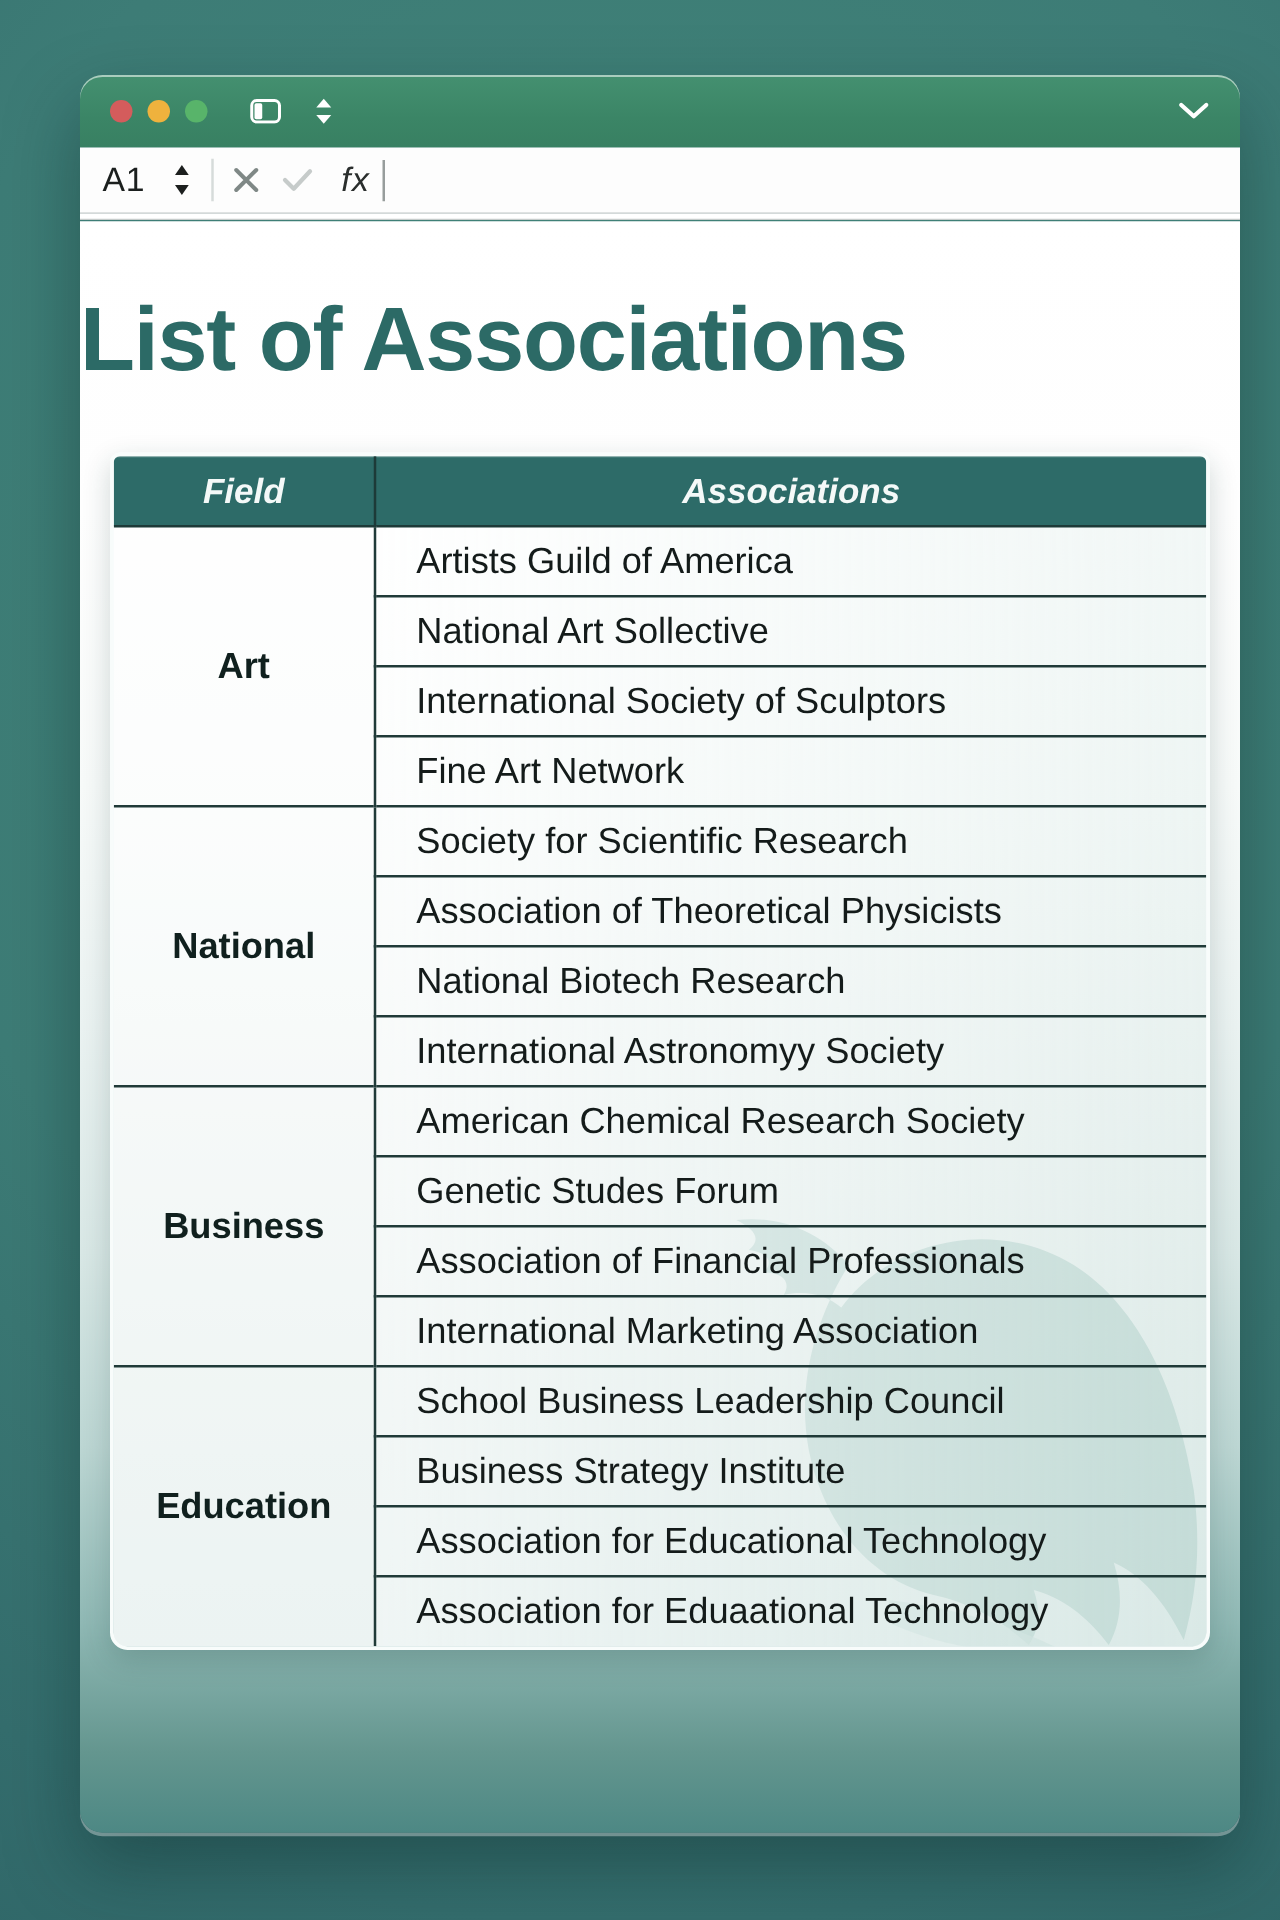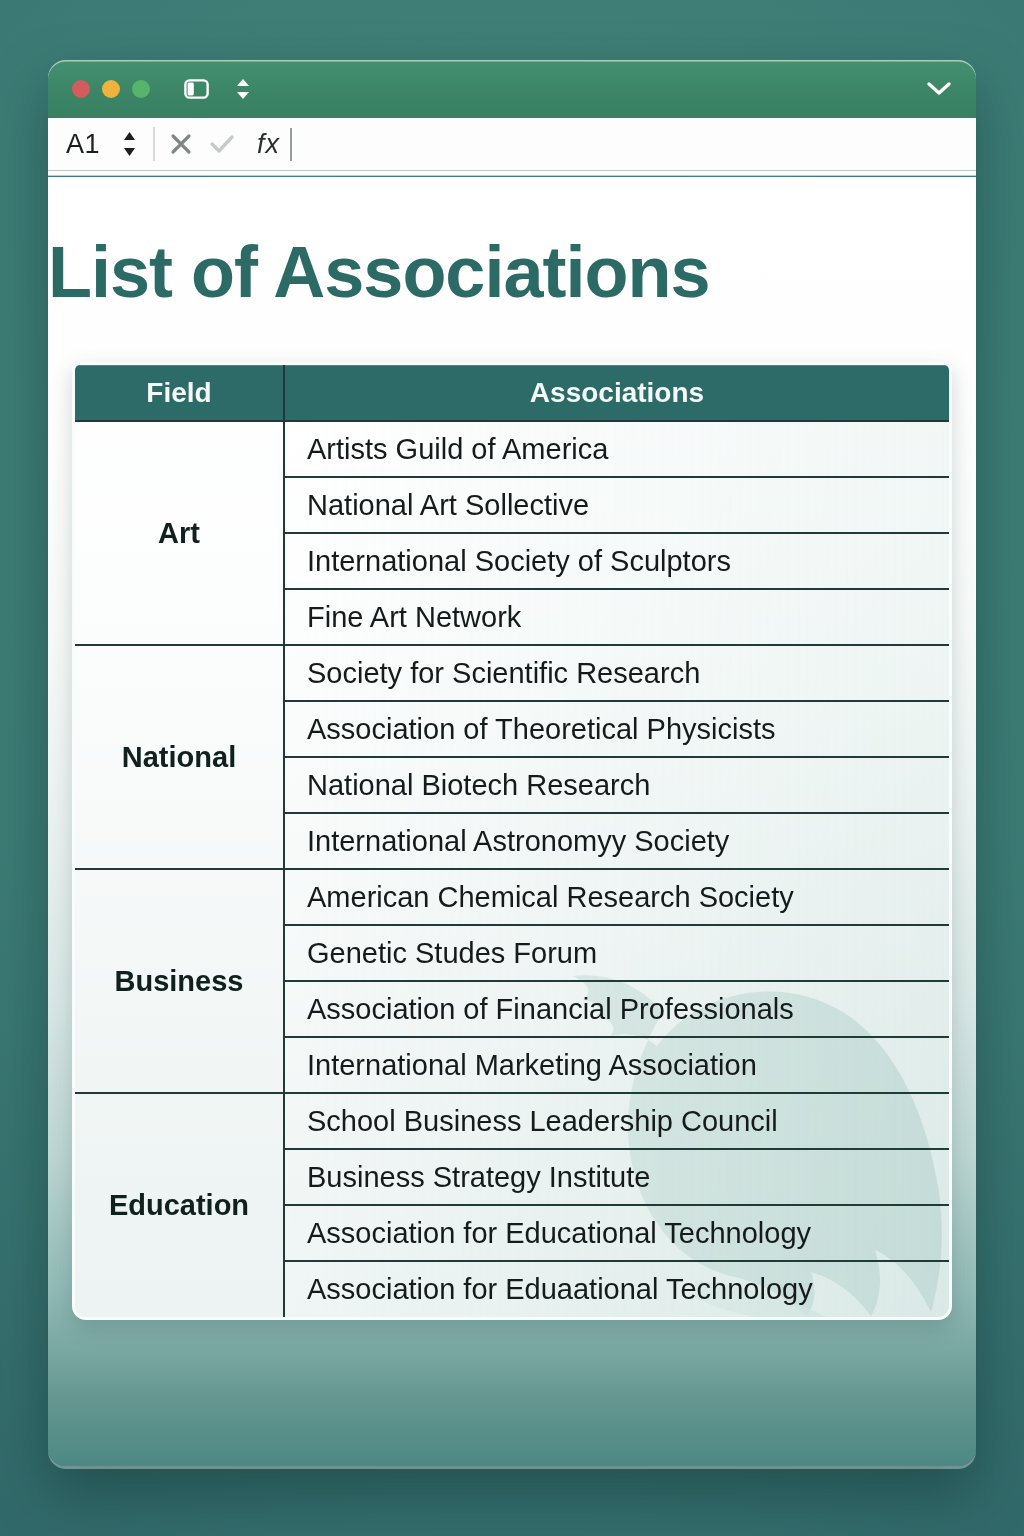--- a/index.html
+++ b/index.html
@@ -5,21 +5,21 @@
   * { margin:0; padding:0; box-sizing:border-box; }
   html,body { width:1024px; height:1536px; }
   body {
     font-family:"Liberation Sans", sans-serif;
     background: radial-gradient(130% 95% at 50% 32%, #418578 0%, #3d7c76 45%, #346d6d 72%, #2a5f62 100%);
     position:relative; overflow:hidden;
   }
 
   
   .window {
-    position:absolute; left:48px; top:60px; width:928px; height:1406px;
+    position:absolute; left:64px; top:60px; width:928px; height:1406px;
     border-radius:18px;
     box-shadow: 0 3px 0 rgba(255,255,255,.35), 0 26px 60px rgba(8,36,36,.40);
   }
   .titlebar {
     height:58px; border-radius:18px 18px 0 0;
     background:linear-gradient(180deg,#449070 0%, #3b8566 60%, #388062 100%);
     box-shadow: inset 0 1.5px 0 rgba(255,255,255,.55);
     display:flex; align-items:center; padding:0 24px;
   }
   .traffic { display:flex; gap:12px; align-items:center; }
@@ -67,25 +67,26 @@
     box-shadow: 0 8px 22px rgba(25,60,57,.20);
   }
   .watermark { position:absolute; z-index:0; left:470px; top:550px; width:430px; height:430px; opacity:.55; }
   table { position:relative; z-index:1; width:100%; border-collapse:collapse; table-layout:fixed; background:transparent; }
   col.c-field { width:209px; }
   th {
     height:56px; background:#2d6b68; color:#f4f9f8;
     font-size:28px; font-weight:700; text-align:center;
     border-bottom:2px solid #1d3a38;
     box-shadow: inset 0 1px 0 rgba(255,255,255,.18);
+    font-style: italic;
   }
   th.th-field { border-right:2px solid #1d3a38; }
   td { height:56px; }
   td.assoc-cell {
-    font-size:29px; color:#141b1a; padding-left:22px; text-align:left;
+    font-size:29px; color:#141b1a; padding-left:32px; text-align:left;
     border-top:2px solid #203a38;
     background:linear-gradient(90deg, rgba(255,255,255,.55) 0%, rgba(211,230,226,.28) 100%);
   }
   tbody tr:first-child td.assoc-cell { border-top:none; }
   td.field-cell {
     font-size:29px; font-weight:700; color:#10201e; text-align:center;
     border-right:2px solid #203a38; border-top:2px solid #203a38;
     background:rgba(255,255,255,.45);
   }
   tbody tr:first-child td.field-cell { border-top:none; }

